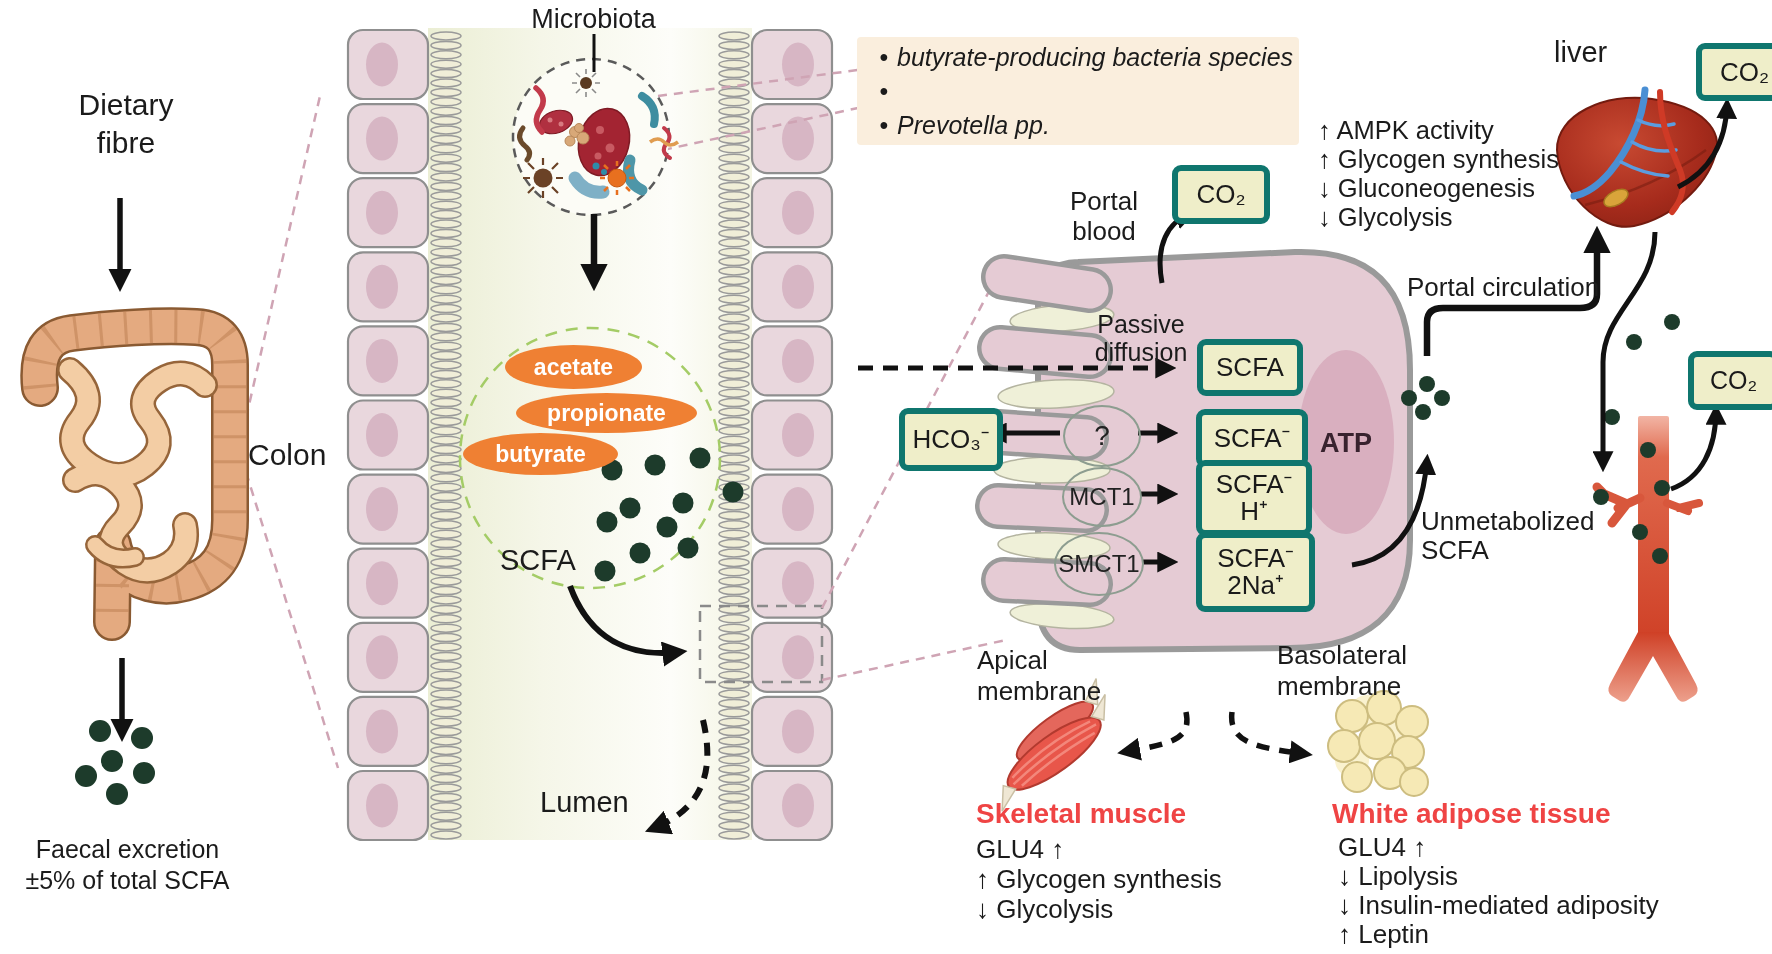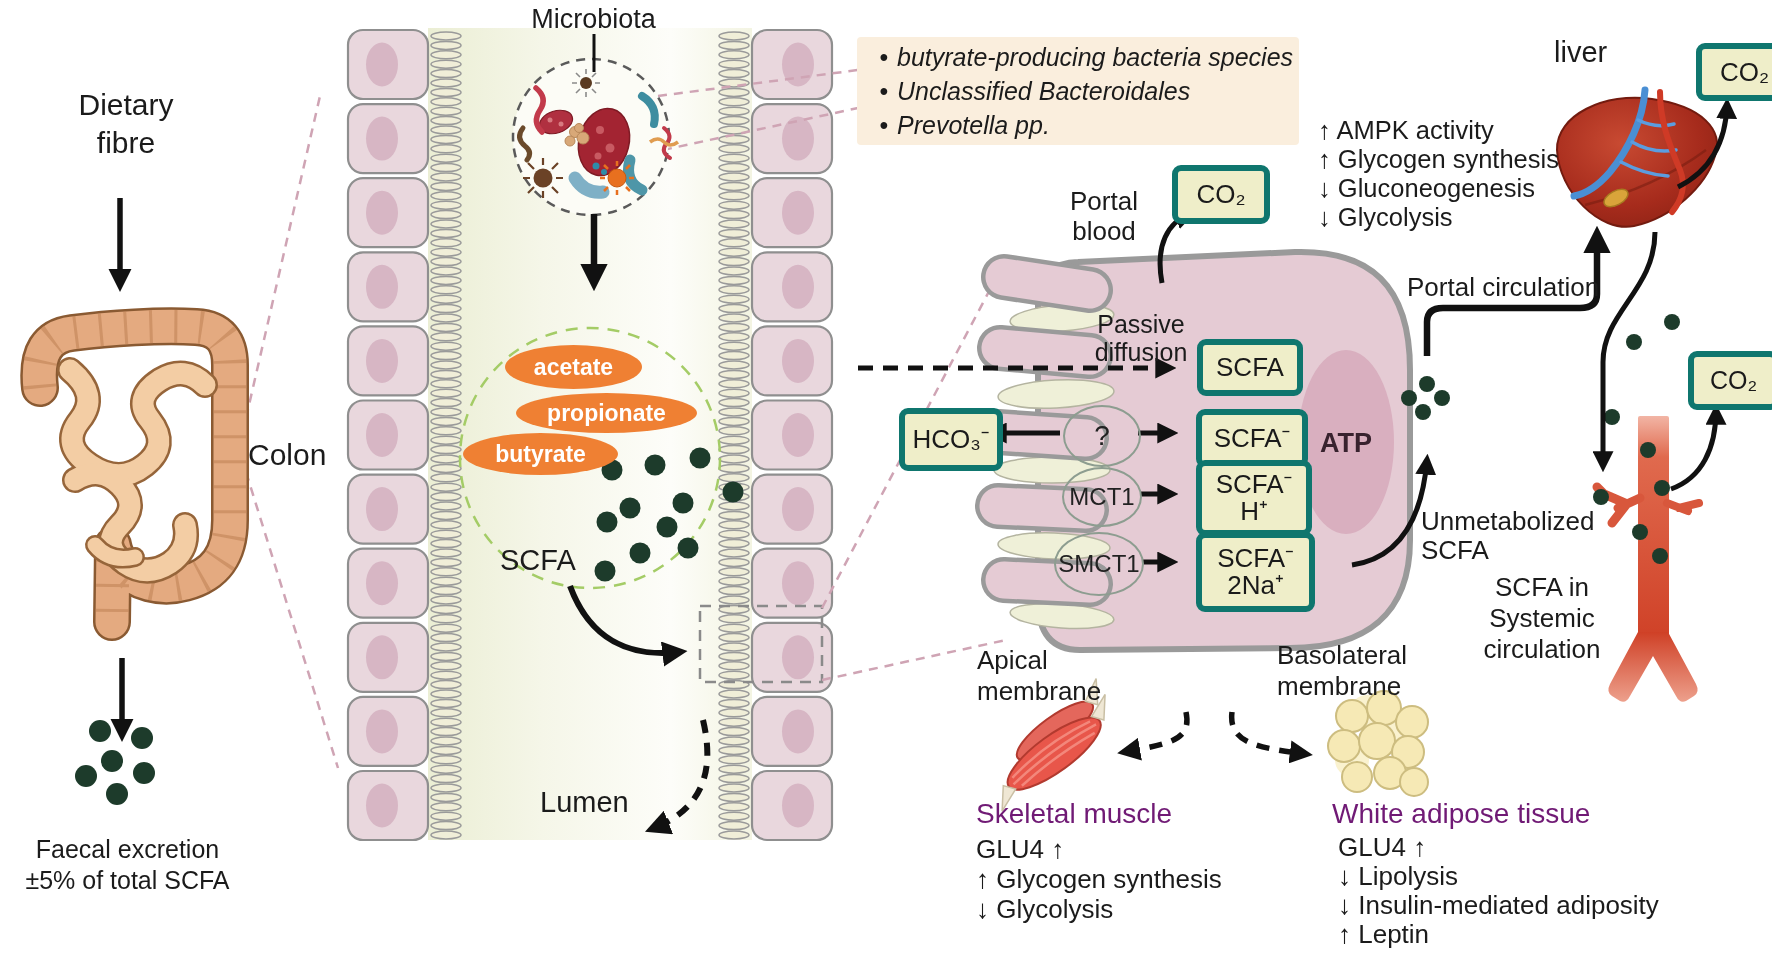--- a/index.html
+++ b/index.html
@@ -9,21 +9,21 @@
   .txt{position:absolute;white-space:nowrap;}
   .ctr{text-align:center;}
   .box{position:absolute;display:flex;flex-direction:column;align-items:center;justify-content:center;
        background:#efeec9;border:6px solid #0f766e;border-radius:9px;font-size:26px;line-height:27px;
        color:#1a1a1a;margin-left:12px;}
   .tov{position:absolute;display:flex;align-items:center;justify-content:center;border-radius:50%;
        background:radial-gradient(ellipse at 42% 32%, #f8fcf8 0%, #dcs 0%, #d9e6dc 52%, #adc5b2 100%);
        border:2px solid #8d9d90;font-size:24px;color:#222;}
   .moval{position:absolute;display:flex;align-items:center;justify-content:center;border-radius:50%;
        background:#ef8033;color:#ffffff;font-weight:bold;font-size:23px;}
-  .tissue-title{position:absolute;font-size:28px;font-weight:normal;color:#701a75;white-space:nowrap;}
+  .tissue-title{position:absolute;font-size:28px;font-weight:bold;color:#ef4444;white-space:nowrap;}
   .fx{font-size:26px;line-height:30px;white-space:nowrap;}
   .note{position:absolute;left:857px;top:37px;width:442px;height:108px;background:#faeedd;
         border-radius:4px;display:flex;flex-direction:column;justify-content:center;padding:0 0 0 14px;box-sizing:border-box;}
   .note-row{display:flex;align-items:baseline;font-size:25px;line-height:34px;}
   .note-row .bul{width:26px;text-align:center;font-style:normal;}
   .note-row .it{font-style:italic;}
 </style>
 </head>
 <body>
 
@@ -475,21 +475,20 @@
 
 <div class="txt ctr" style="left:516px;top:4px;width:155px;font-size:27px;">Microbiota</div>
 
 <div class="note">
   <div class="note-row">
         <span class="bul">•</span>
         <span class="it">butyrate-producing bacteria species</span>
       </div>
   <div class="note-row">
         <span class="bul">•</span>
-        <span class="it">Unclassified Bacteroidales</span>
       </div>
   <div class="note-row">
         <span class="bul">•</span>
         <span class="it">Prevotella pp.</span>
       </div>
 </div>
 
 <div class="moval" style="left:505px;top:345px;width:137px;height:44px;">acetate</div>
 <div class="moval" style="left:516px;top:393px;width:181px;height:40px;">propionate</div>
 <div class="moval" style="left:463px;top:433px;width:155px;height:42px;">butyrate</div>
@@ -545,25 +544,20 @@
 <div class="txt" style="left:1554px;top:36px;font-size:29px;">liver</div>
 <div class="box" style="left:1684px;top:43px;width:85px;height:46px;">CO₂</div>
 <div class="txt" style="left:1318px;top:116px;">
   <div class="fx" style="font-size:25.5px;line-height:29px;">↑ AMPK activity</div>
   <div class="fx" style="font-size:25.5px;line-height:29px;">↑ Glycogen synthesis</div>
   <div class="fx" style="font-size:25.5px;line-height:29px;">↓ Gluconeogenesis</div>
   <div class="fx" style="font-size:25.5px;line-height:29px;">↓ Glycolysis</div>
 </div>
 
 <div class="box" style="left:1676px;top:351px;width:79px;height:47px;font-size:25px;">CO₂</div>
-<div class="txt ctr" style="left:1452px;top:572px;width:180px;font-size:26px;line-height:31px;">
-  <div>SCFA in</div>
-  <div>Systemic</div>
-  <div>circulation</div>
-</div>
 
 <div class="tissue-title" style="left:976px;top:798px;">Skeletal muscle</div>
 <div class="txt" style="left:976px;top:834px;">
   <div class="fx">GLU4 ↑</div>
   <div class="fx">↑ Glycogen synthesis</div>
   <div class="fx">↓ Glycolysis</div>
 </div>
 
 <div class="tissue-title" style="left:1332px;top:798px;">White adipose tissue</div>
 <div class="txt" style="left:1338px;top:833px;">

